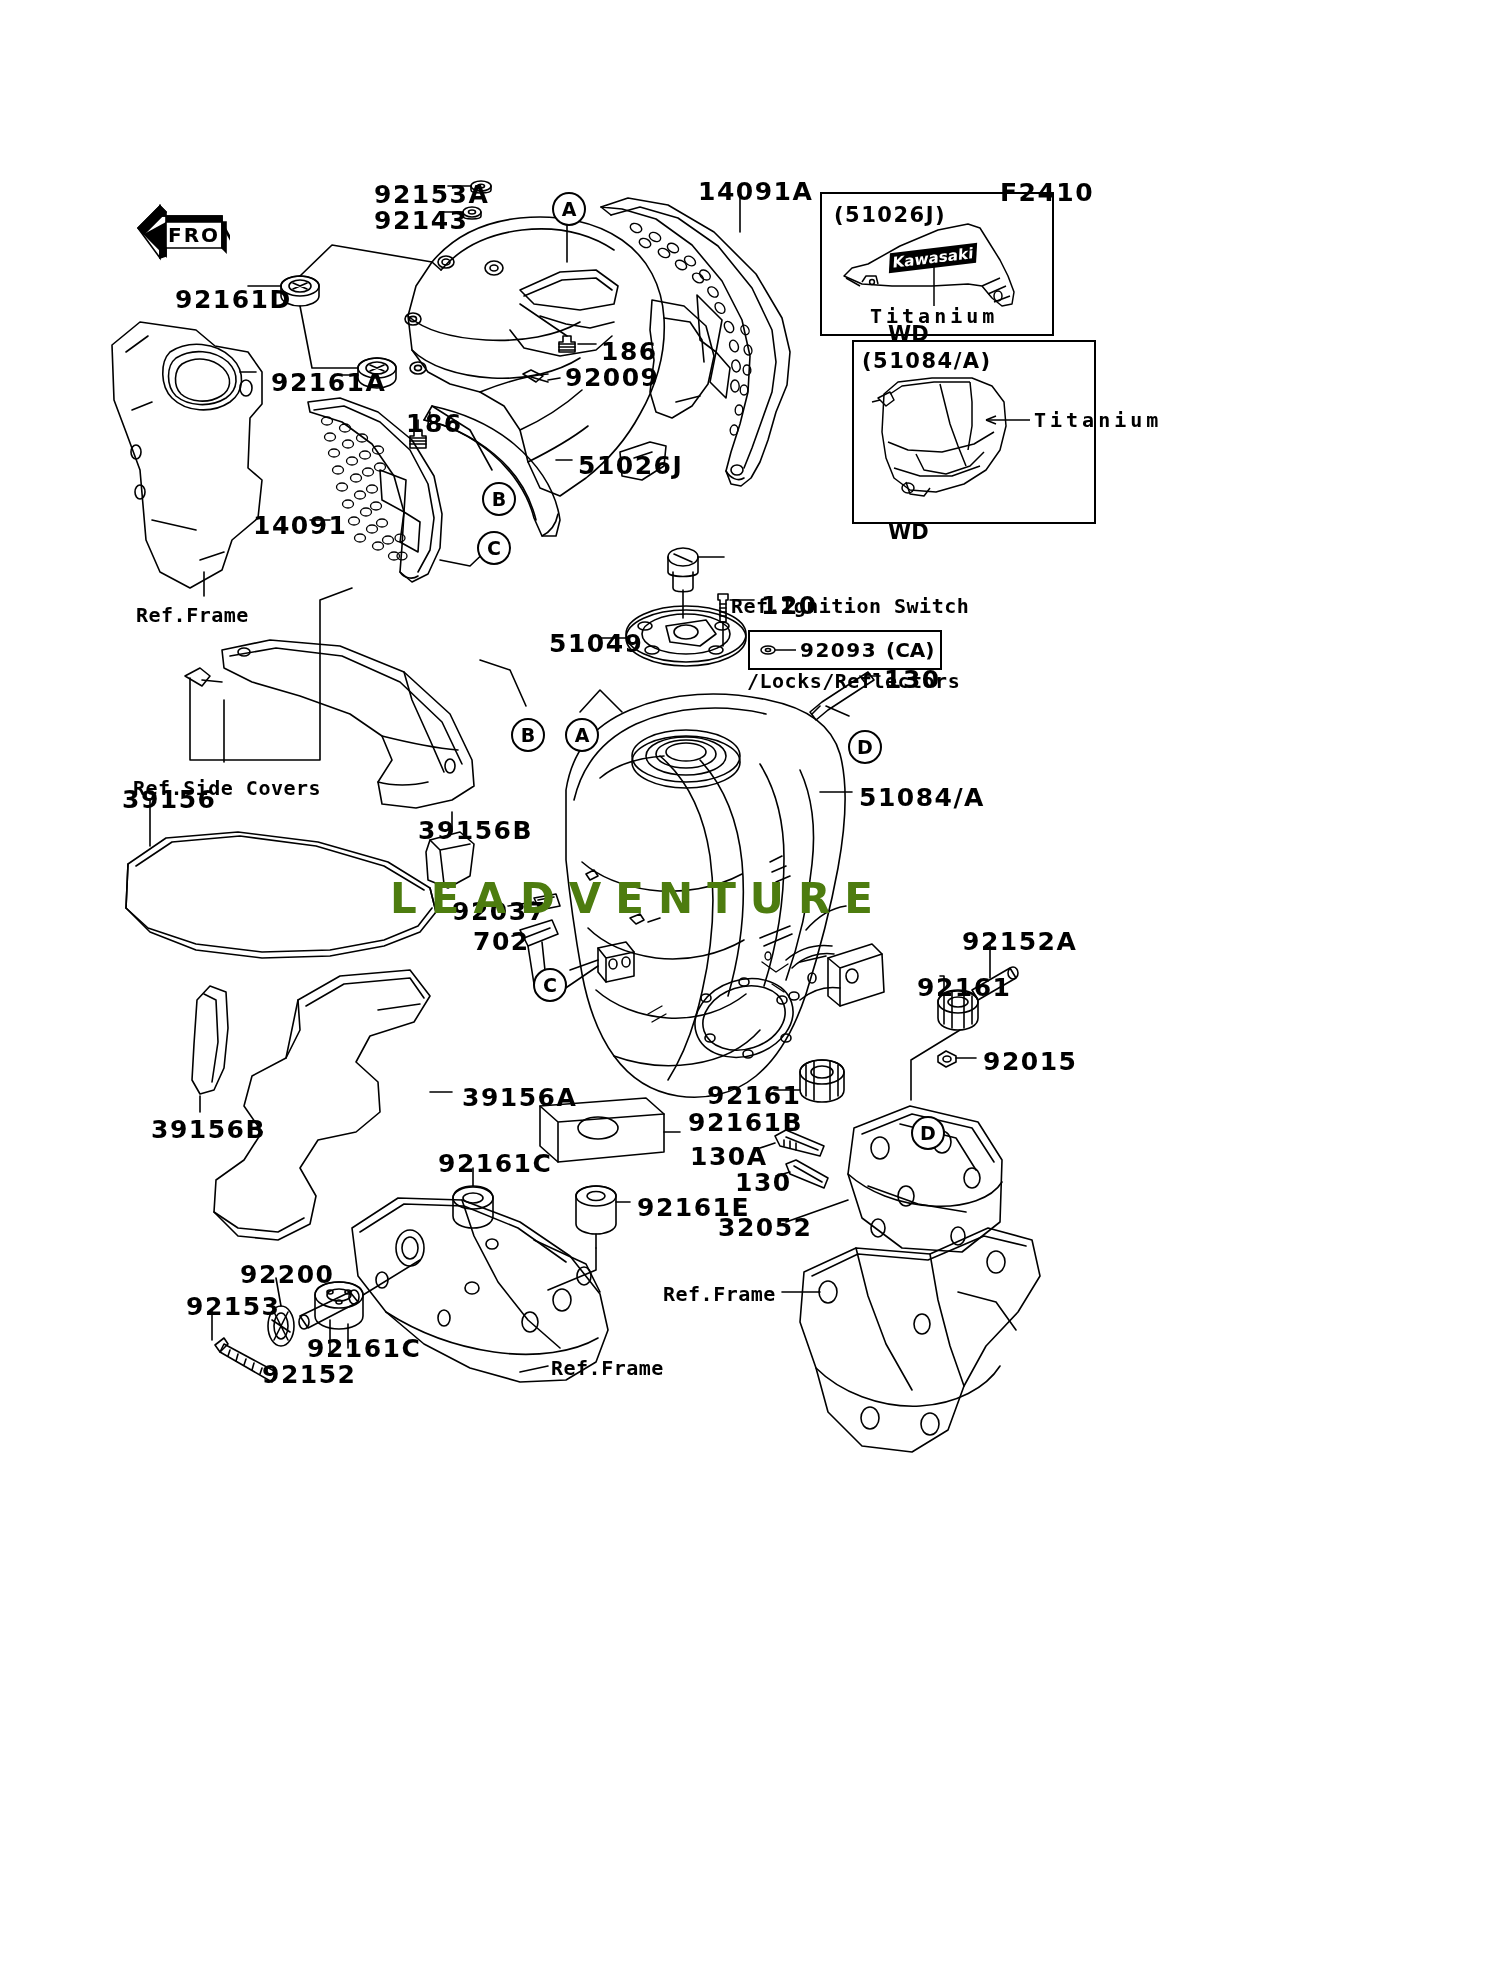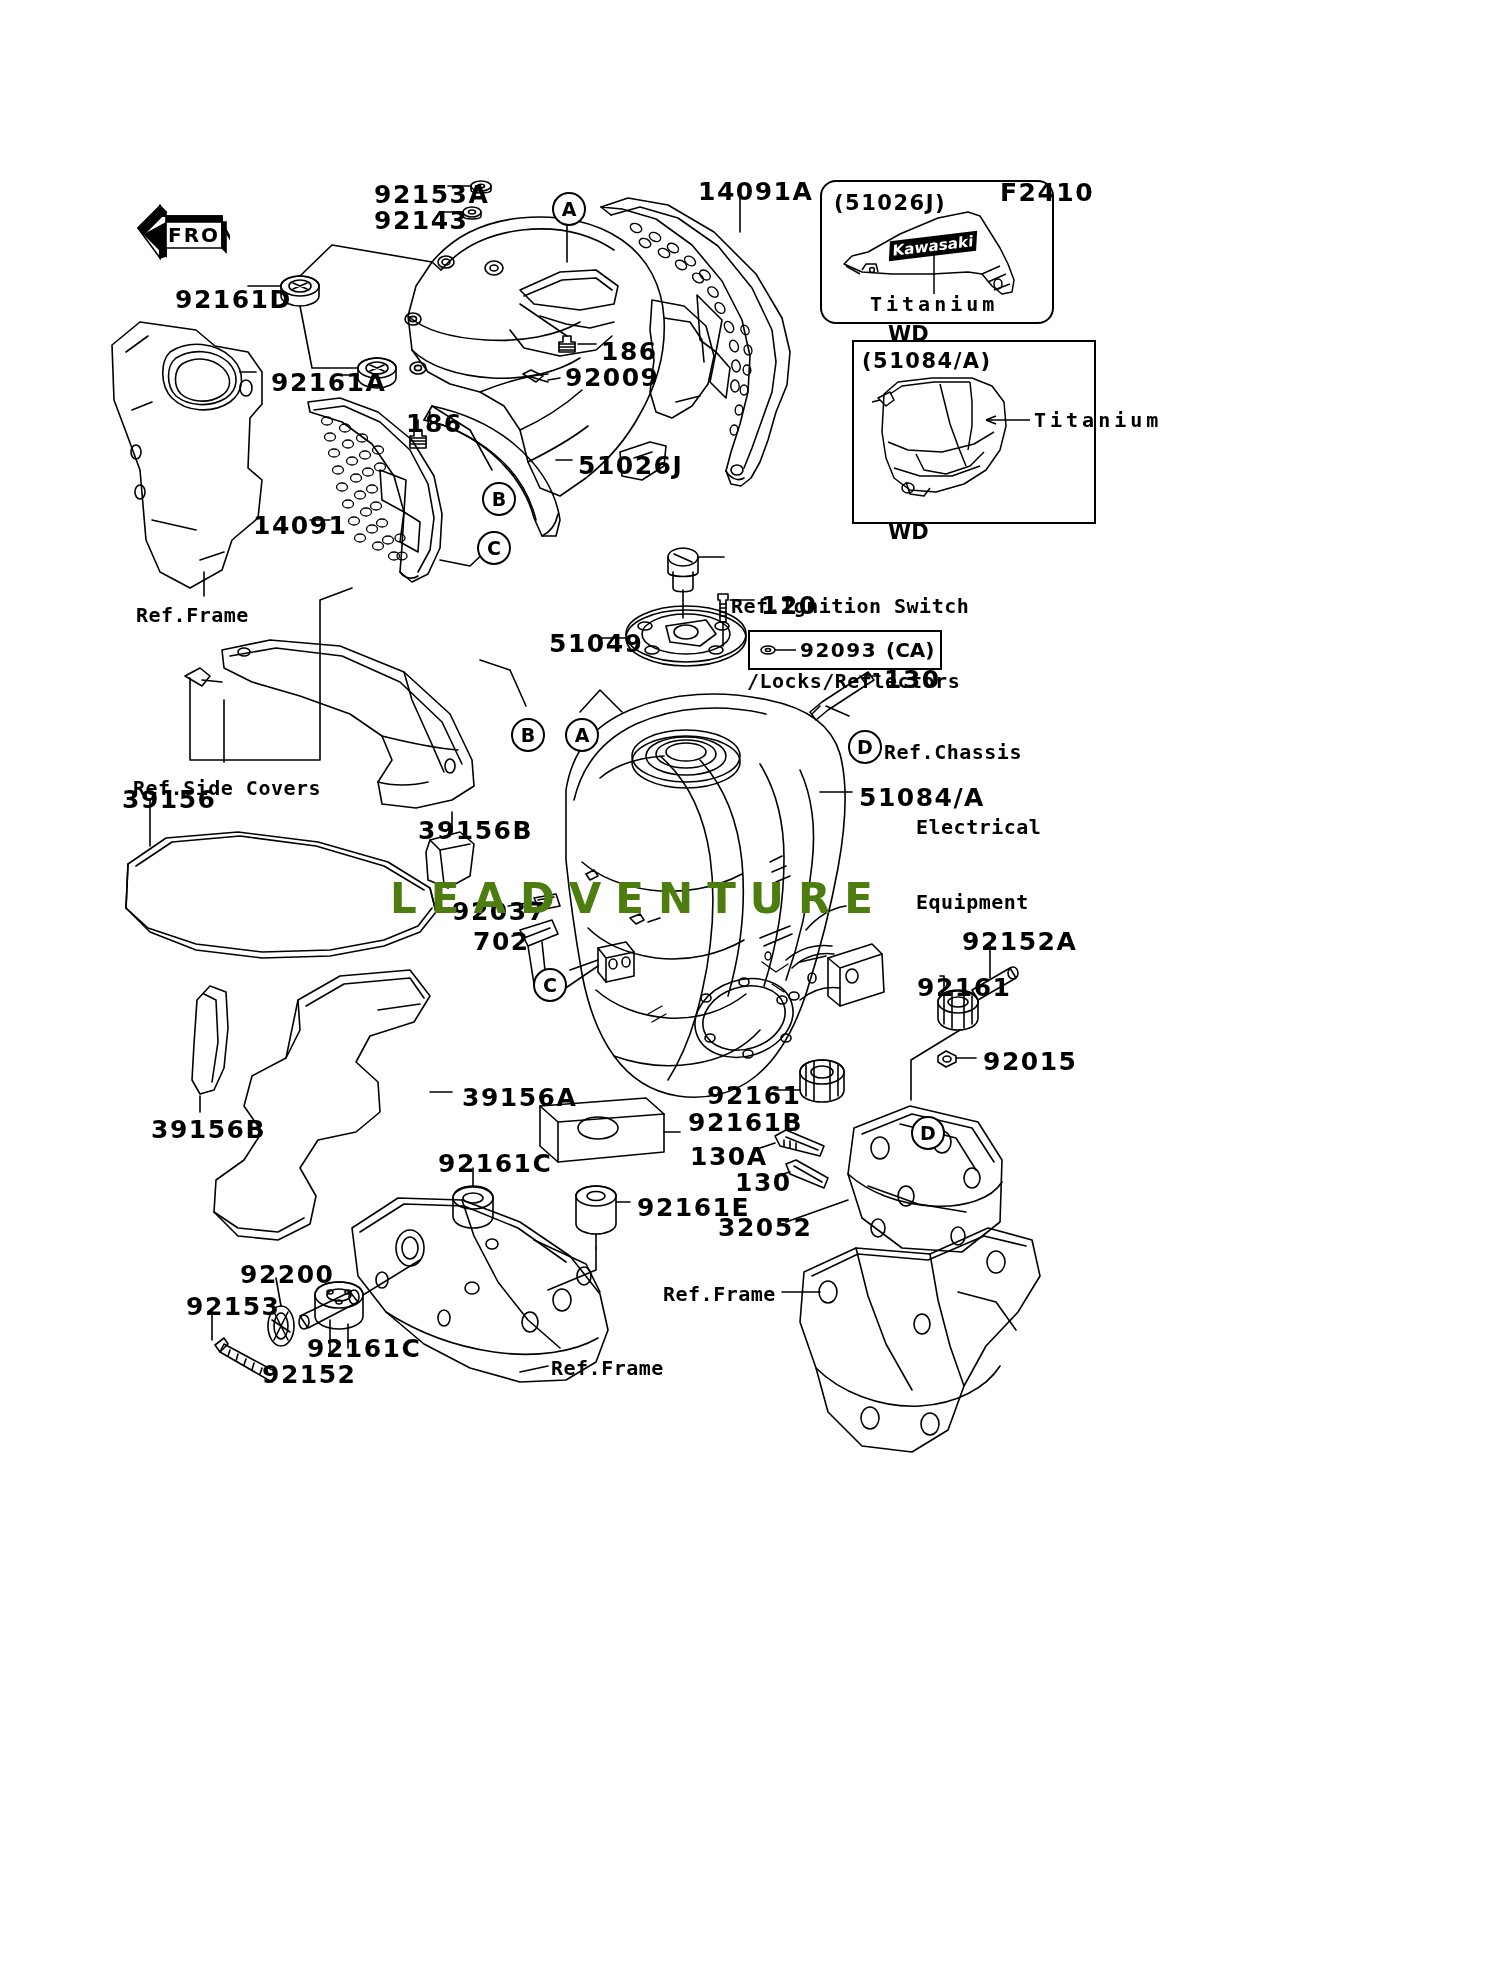--- a/index.html
+++ b/index.html
@@ -636,21 +636,21 @@
         <path d="M8,38 L30,16 L30,26 L92,26 L92,58 L30,58 L30,68 Z" fill="#ffffff"></path>
         <path d="M30,16 L36,22 L36,32 L96,32 L96,62 L92,58 L92,26 L30,26 Z" fill="#000"></path>
         <path d="M8,38 L14,44 L36,22 L30,16 Z" fill="#000"></path>
         <path d="M14,44 L36,66 L36,32" fill="#000"></path>
         <path d="M30,68 L36,66 L36,58 L30,58 Z" fill="#000"></path>
       </g>
       <text x="38" y="52" font-family="DejaVu Sans, sans-serif" font-size="20" font-weight="bold" letter-spacing="2" fill="#000">FRONT</text>
     </svg>
   </div>
 
-  <div class="inset" style="left:820px;top:180px;width:230px;height:140px;border-radius:16px;">
+  <div class="inset" style="left:820px;top:192px;width:230px;height:140px;">
     <div class="lbl" style="left:12px;top:8px;font-size:21px;">(51026J)</div>
     <svg width="230" height="140" viewBox="0 0 230 140" style="position:absolute;left:0;top:0;">
       <g fill="none" stroke="#000" stroke-width="1.5" stroke-linejoin="round">
         <path d="M22,82 L30,74 L46,70 L78,52 L116,36 L146,30 L158,34
                  L168,50 L178,66 L186,82 L192,98 L190,110 L180,112
                  L170,104 L160,92 L146,90 L110,92 L70,92 L40,90 Z"></path>
         <path d="M24,84 L38,92"></path>
         <path d="M40,88 L44,82 L54,82 L56,90"></path>
         <circle cx="50" cy="88" r="2.4"></circle>
         <path d="M160,92 L178,84 M166,100 L184,92 M172,108 L188,102"></path>
@@ -735,25 +735,20 @@
   <div class="lbl" style="left:240px;top:1259px;">92200</div>
   <div class="lbl" style="left:186px;top:1291px;">92153</div>
   <div class="lbl" style="left:307px;top:1333px;">92161C</div>
   <div class="lbl" style="left:262px;top:1359px;">92152</div>
 
   <div class="lbl ref" style="left:731px;top:544px;">
     <div>Ref.Ignition Switch</div>
     <div style="padding-left:16px;">/Locks/Reflectors</div>
   </div>
 
-  <div class="lbl ref" style="left:884px;top:690px;">
-    <div>Ref.Chassis</div>
-    <div style="padding-left:32px;">Electrical</div>
-    <div style="padding-left:32px;">Equipment</div>
-  </div>
 
   <div class="lbl ref" style="left:136px;top:603px;">Ref.Frame</div>
   <div class="lbl ref" style="left:133px;top:776px;">Ref.Side Covers</div>
   <div class="lbl ref" style="left:663px;top:1282px;">Ref.Frame</div>
   <div class="lbl ref" style="left:551px;top:1356px;">Ref.Frame</div>
 
   <div class="circ" style="left:552px;top:192px;">A</div>
   <div class="circ" style="left:482px;top:482px;">B</div>
   <div class="circ" style="left:477px;top:531px;">C</div>
   <div class="circ" style="left:511px;top:718px;">B</div>

